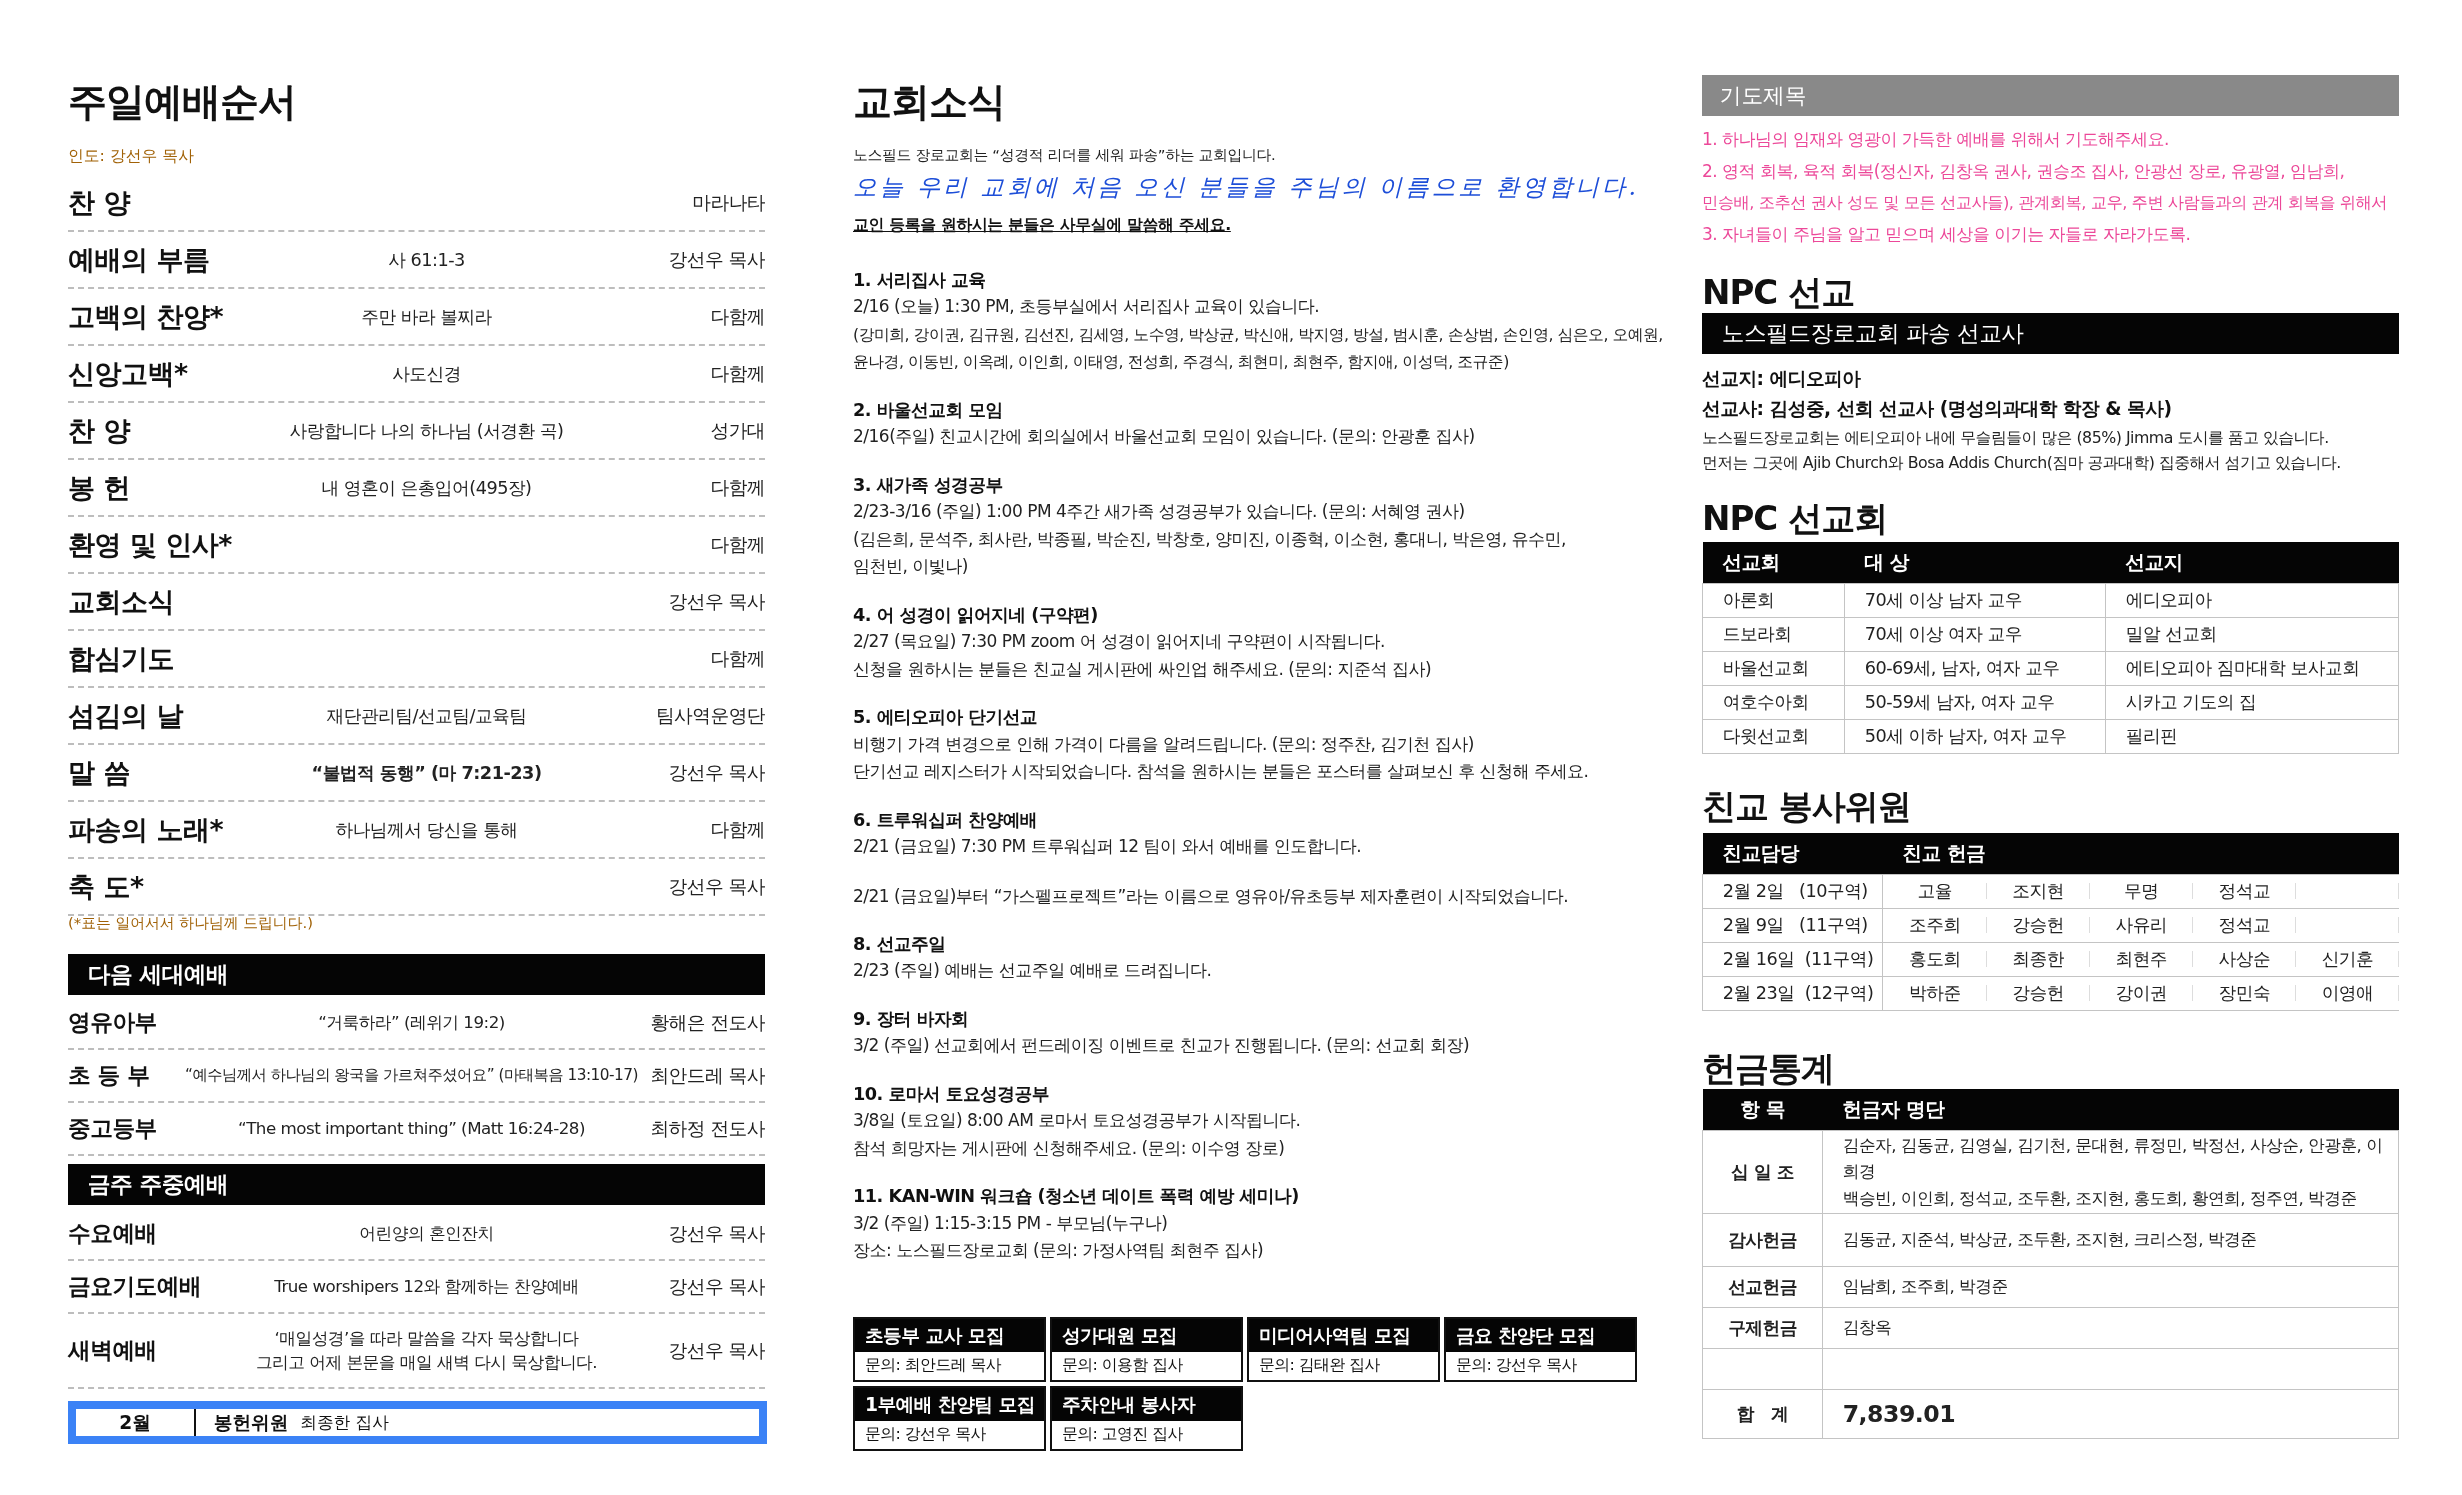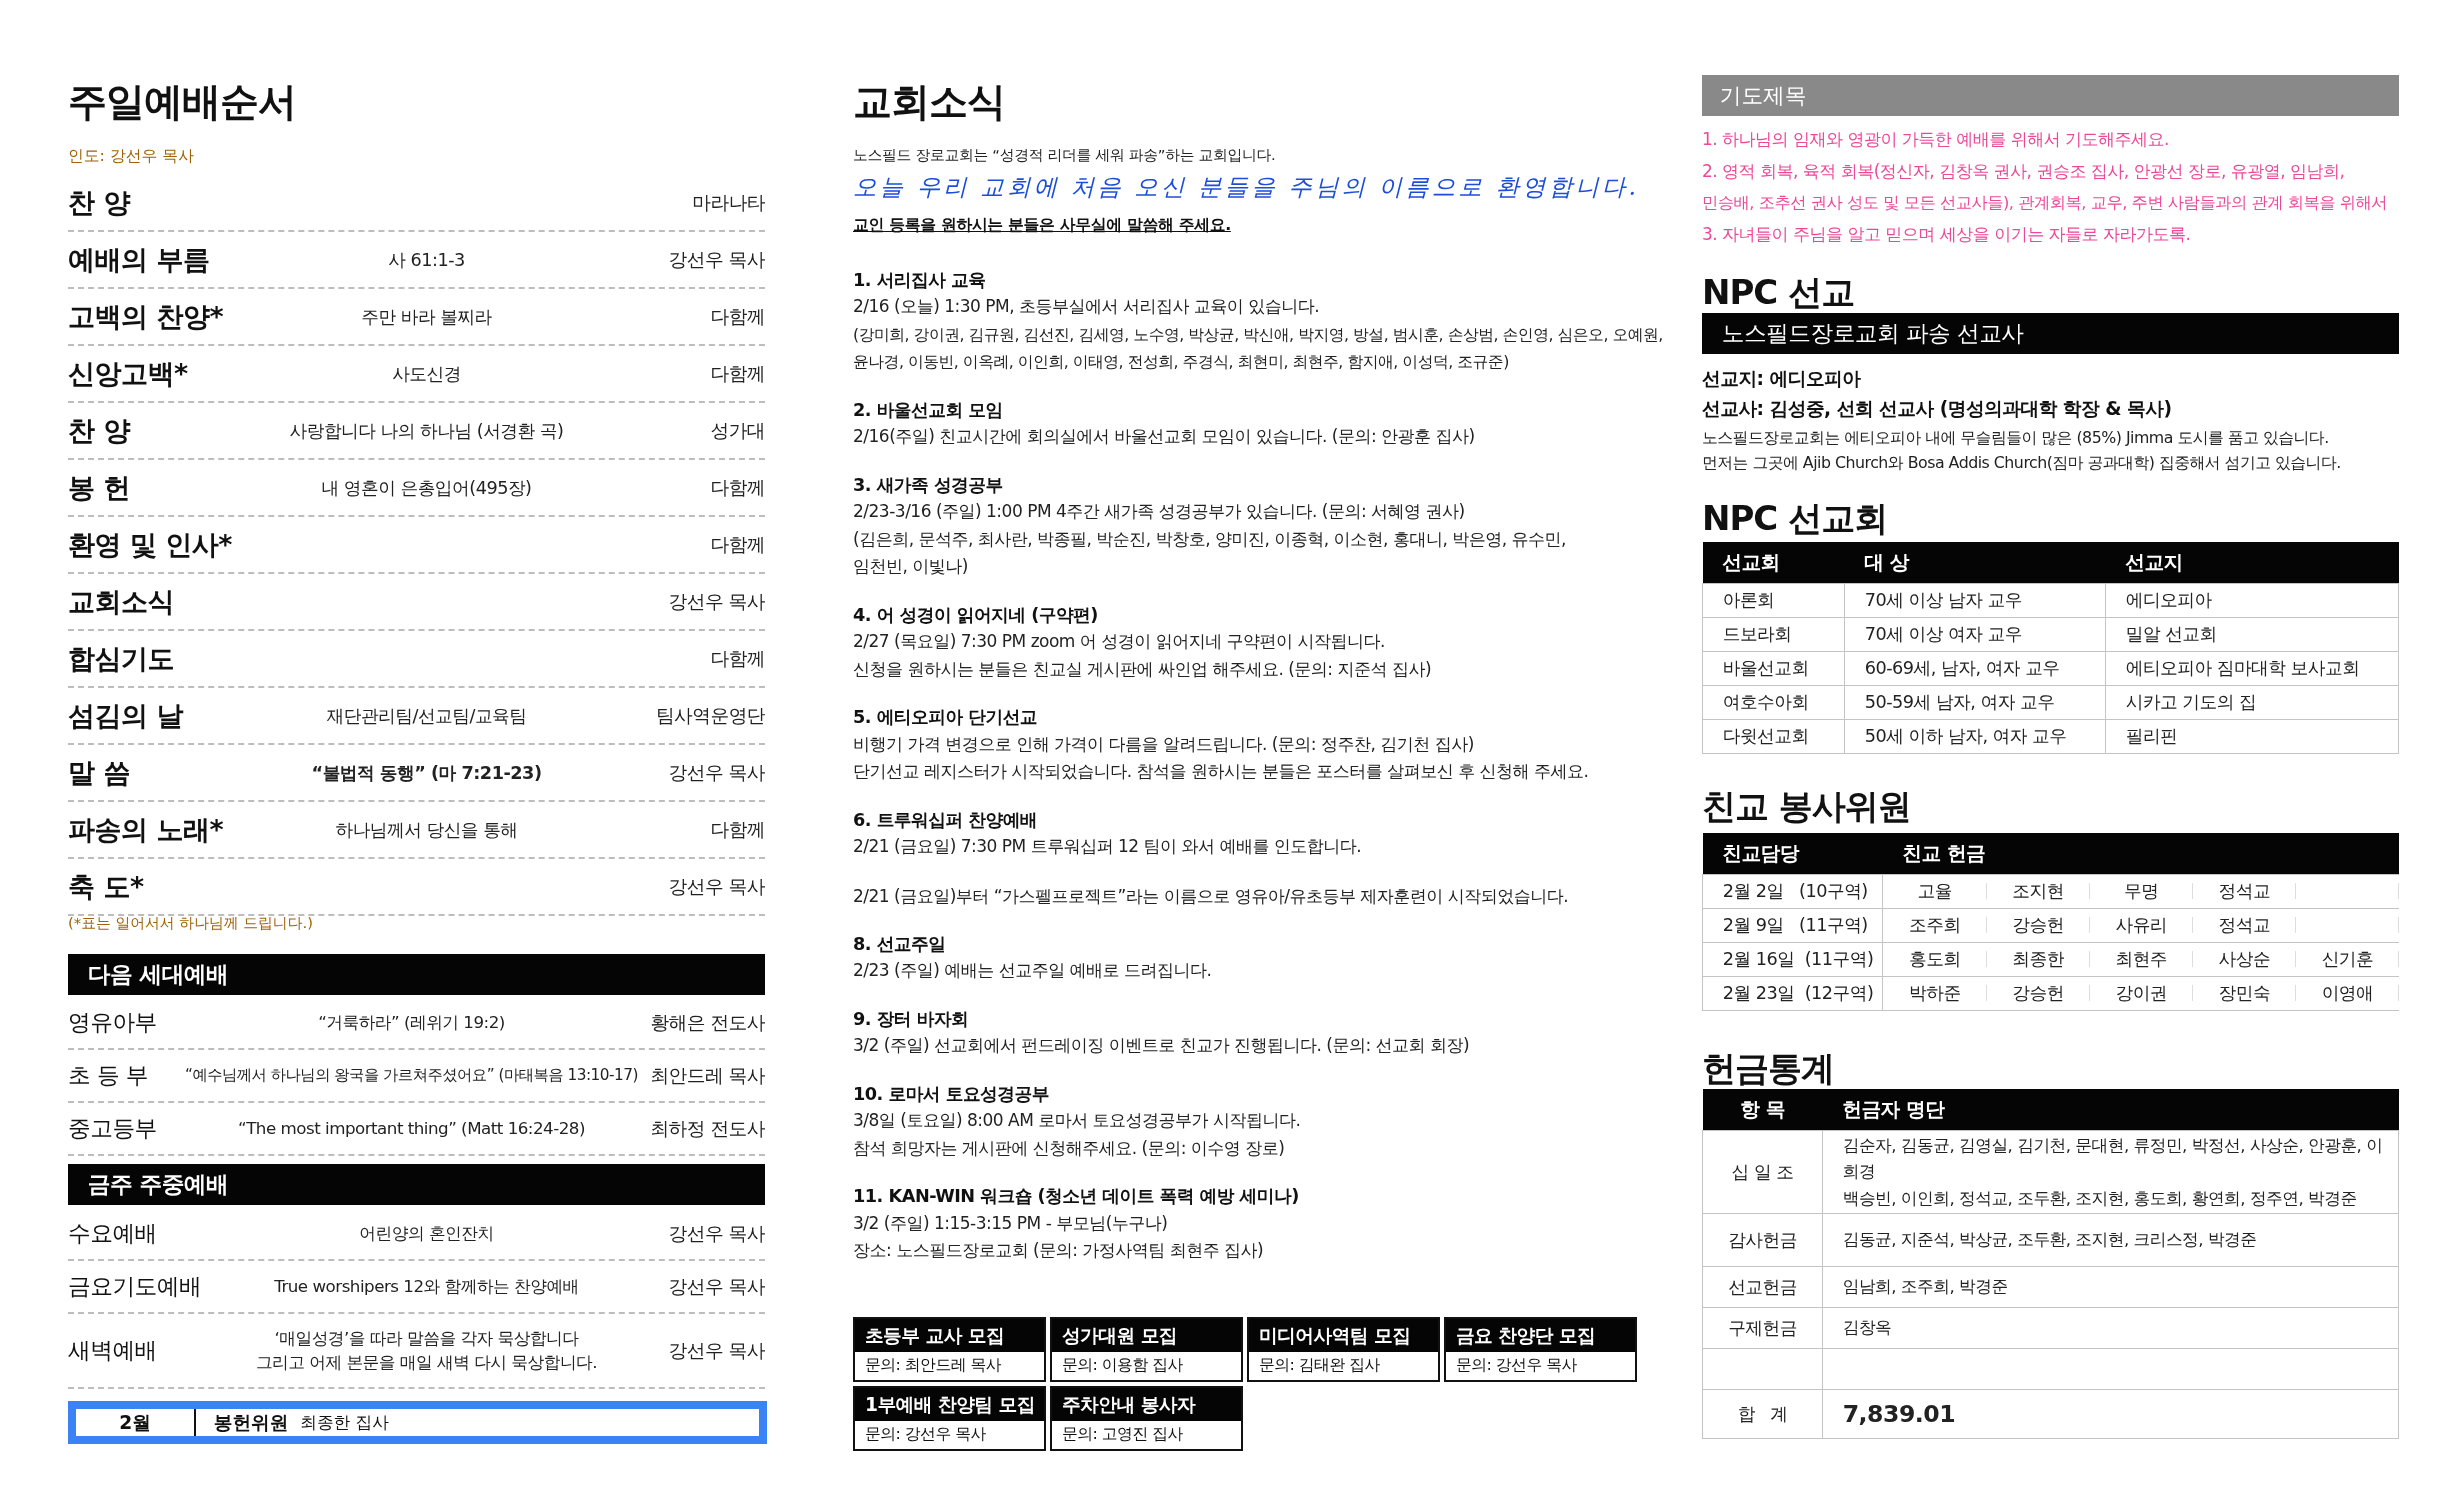--- a/index.html
+++ b/index.html
@@ -14,21 +14,21 @@
   .small { font-size: 15.8px; color: #a16207; }
 
   
   .order-row { display: flex; align-items: center; height: 57px; border-bottom: 2px dashed #bdbdbd; font-size: 18.7px; }
   .order-row .lbl { width: 197px; font-weight: bold; font-size: 27px; letter-spacing: -0.5px; }
   .order-row .mid { flex: 1; text-align: center; font-size: 17.7px; color: #222; letter-spacing: -0.5px; }
   .order-row .who { width: 177px; text-align: right; font-size: 18.7px; color: #222; letter-spacing: -0.5px; }
   .order-row .mid.bold { font-weight: bold; }
   .black-bar { background: #050505; color: #fff; font-weight: bold; font-size: 22.7px; height: 41px; display: flex; align-items: center; padding-left: 19.7px; letter-spacing: -0.5px; }
   .sub-row { display: flex; align-items: center; height: 53px; border-bottom: 2px dashed #bdbdbd; }
-  .sub-row .lbl { width: 108px; font-weight: normal; font-size: 22.7px; letter-spacing: -0.5px; }
+  .sub-row .lbl { width: 108px; font-weight: bold; font-size: 22.7px; letter-spacing: -0.5px; }
   .sub-row .mid { flex: 1; text-align: center; font-size: 16.7px; color: #222; letter-spacing: -0.5px; line-height: 23.6px; }
   .sub-row .who { width: 118px; text-align: right; font-size: 18.7px; color: #222; letter-spacing: -0.5px; }
   .month-box { position: absolute; border: 8px solid #3b82f6; display: flex; height: 43px; }
   .month-box .m { width: 120px; border-right: 2px solid #111; display: flex; align-items: center; justify-content: center; font-weight: bold; font-size: 18.7px; }
   .month-box .r { display: flex; align-items: center; padding-left: 17.7px; gap: 11.8px; font-size: 16.7px; }
   .month-box .r b { font-size: 18.7px; }
 
   
   .intro { font-size: 14.8px; color: #222; letter-spacing: -0.3px; }
   .script { font-family: "DejaVu Serif", serif; font-style: italic; font-size: 23.6px; color: #1d4ed8; letter-spacing: 3px; }
@@ -43,21 +43,21 @@
 
   
   .gray-bar { background: #898989; color: #fff; font-size: 21.7px; height: 41px; display: flex; align-items: center; padding-left: 17.7px; }
   .prayer p { font-size: 17px; color: #ec4899; line-height: 31.5px; letter-spacing: -0.5px; white-space: nowrap; }
   .h2 { font-weight: bold; font-size: 34px; letter-spacing: -1px; }
   .tbl { width: 100%; border-collapse: collapse; }
   .tbl th { background: #050505; color: #fff; font-weight: bold; font-size: 19.7px; text-align: left; height: 41px; padding-left: 19.7px; letter-spacing: -0.5px; }
   .tbl td { border: 1.5px solid #c4c4c4; font-size: 17.7px; color: #222; height: 34px; padding-left: 19.7px; letter-spacing: -0.5px; }
   .vol td.n { text-align: center; padding-left: 0; border-left: none; border-right: none; position: relative; }
   .vol td.n::after { content: ""; position: absolute; right: 0; top: 8.9px; bottom: 8.9px; border-right: 1.5px solid #ddd; }
-  .off td.k { text-align: center; padding-left: 0; font-weight: normal; width: 120px; font-size: 17.7px; }
+  .off td.k { text-align: center; padding-left: 0; font-weight: bold; width: 120px; font-size: 17.7px; }
   .off td { height: 41px; }
 </style>
 </head>
 <body>
 
 <div class="col" id="left">
   <div class="h1" style="position:absolute; top:75px;">주일예배순서</div>
   <div class="small" style="position:absolute; top:146px;">인도: 강선우 목사</div>
   <div style="position:absolute; top:175px; width:697px;">
     <div class="order-row">

